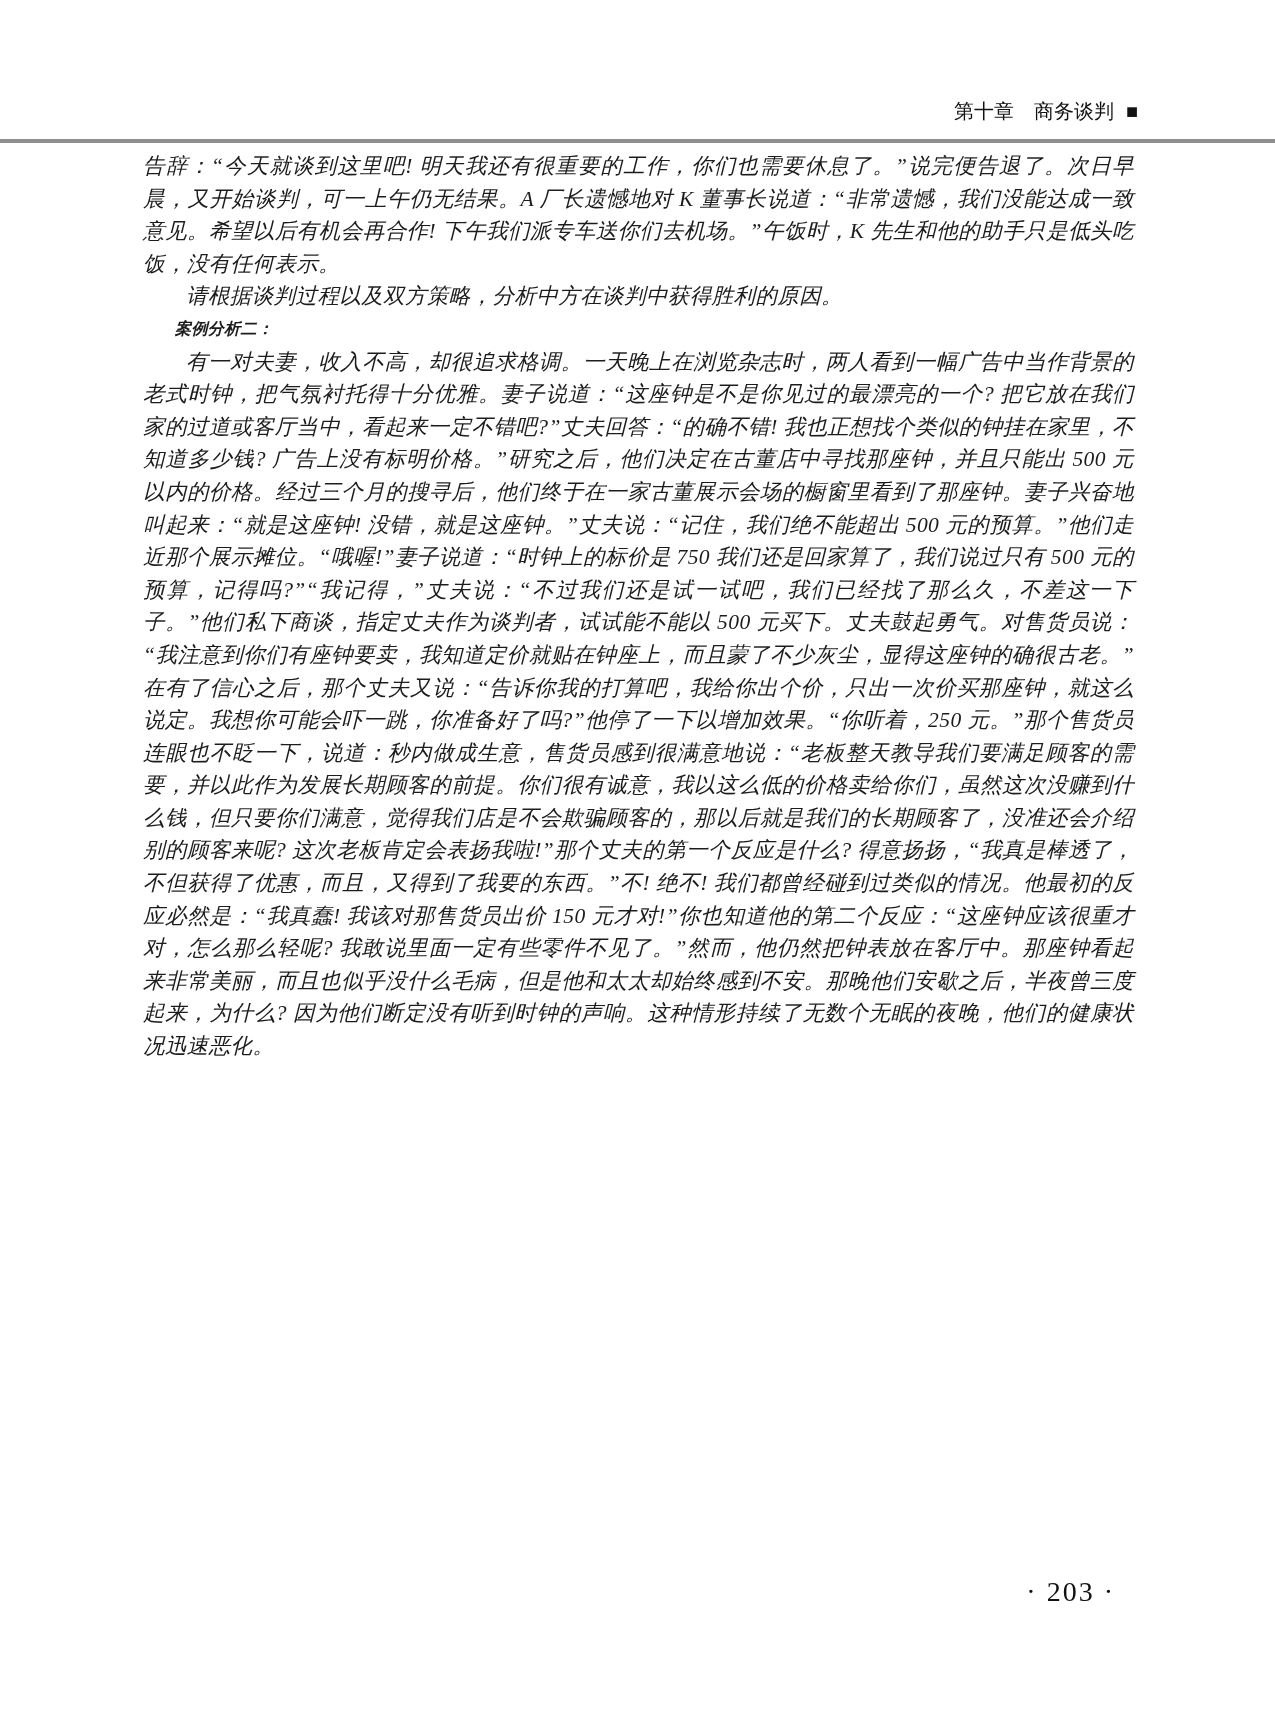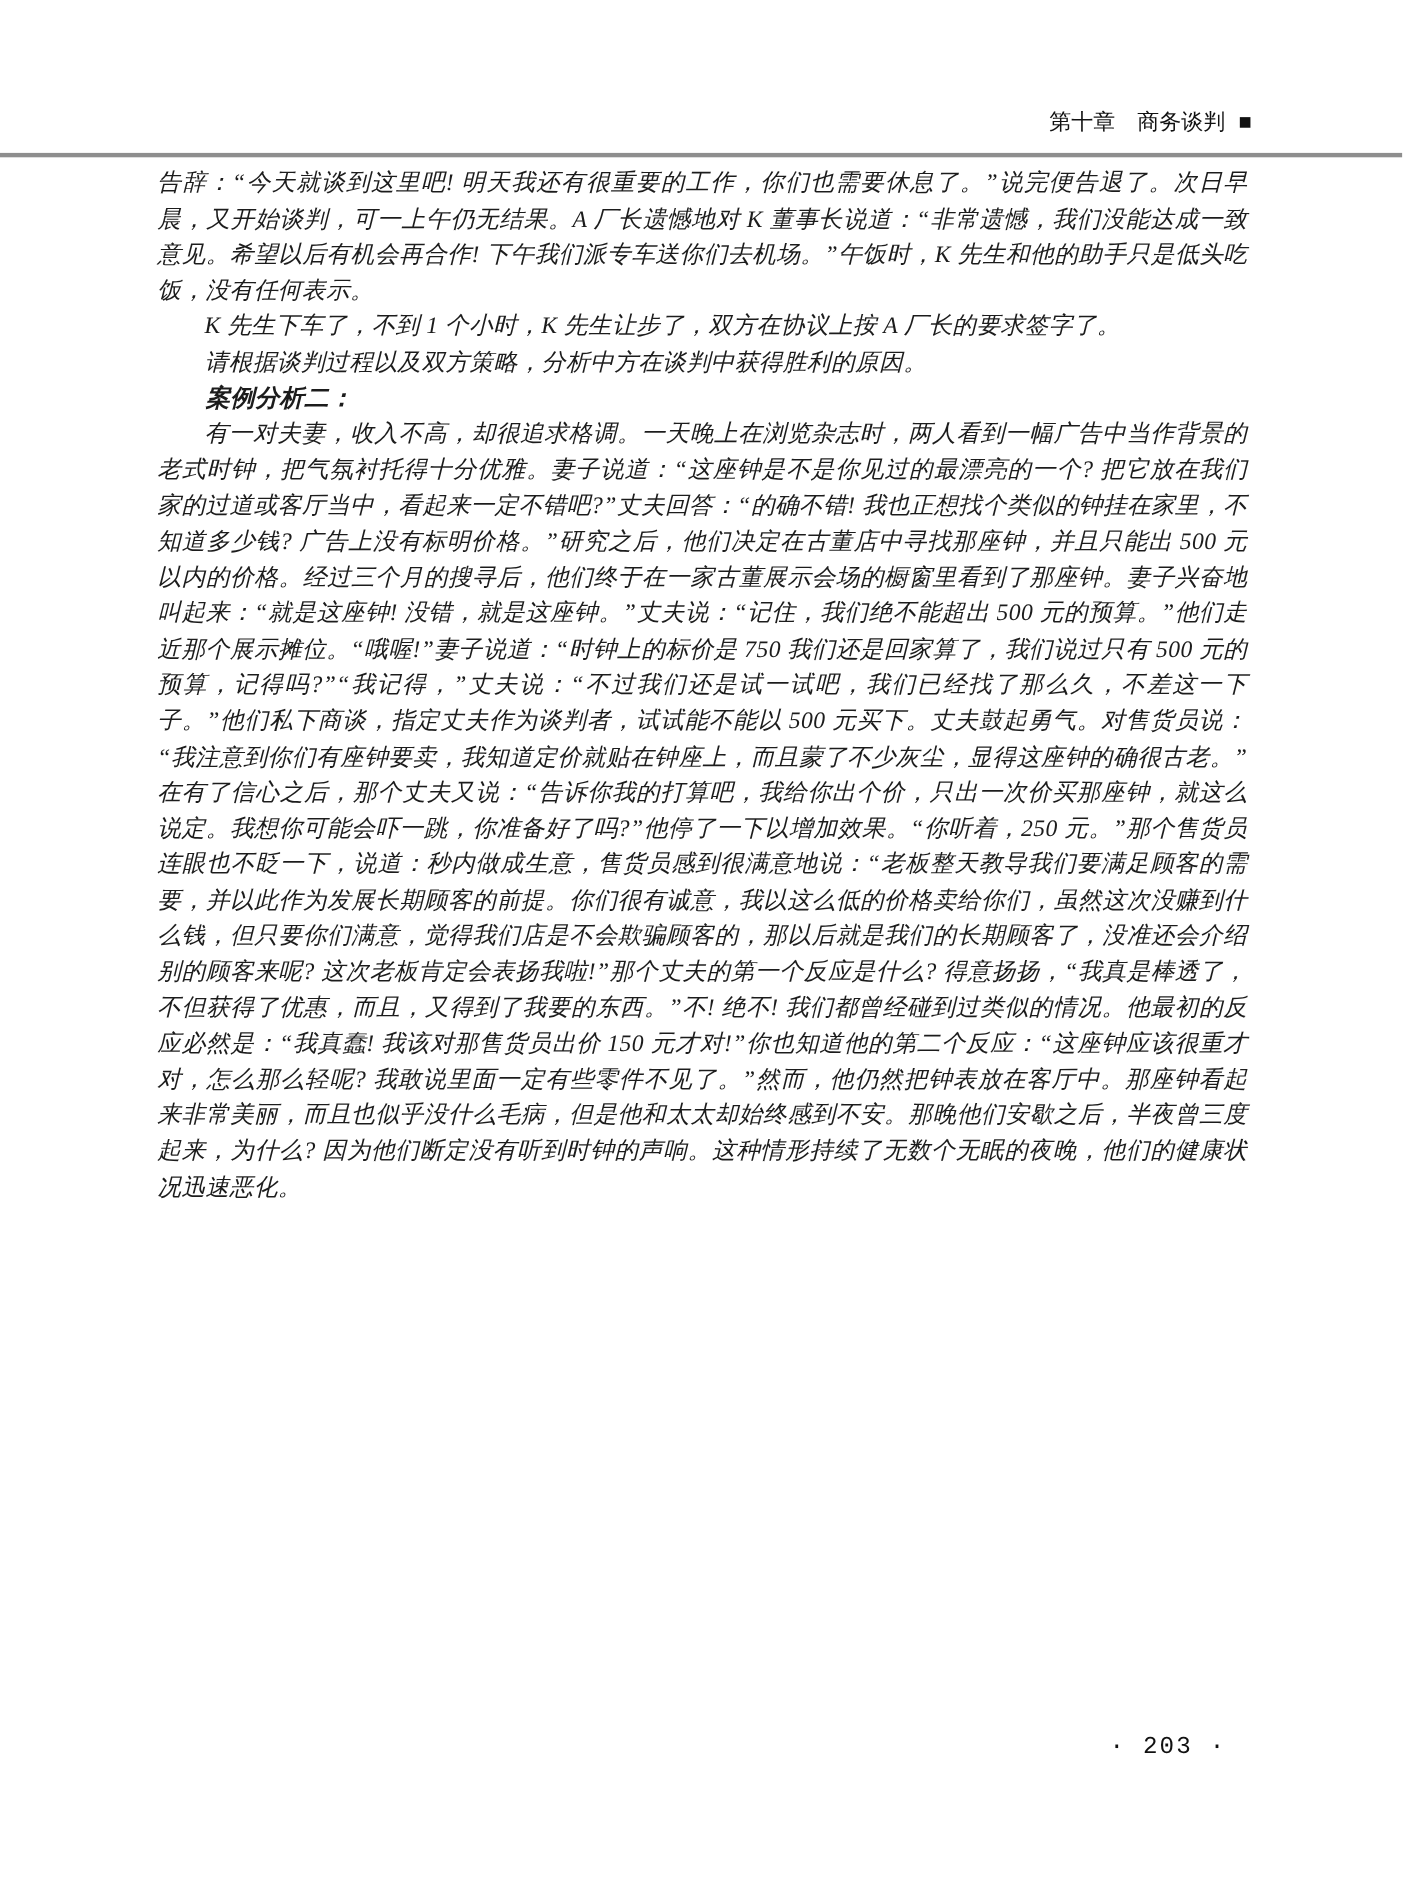--- a/index.html
+++ b/index.html
@@ -62,29 +62,29 @@
     margin: 0;
     padding: 0;
     font-style: italic;
   }
   .body-text p.indent {
     text-indent: 2em;
   }
   .body-text p.heading {
     font-weight: 700;
     font-family: "Liberation Sans", sans-serif;
-    font-size: 22px;
+    font-size: 16px;
   }
   
   .page-number {
     position: absolute;
     top: 1576px;
     right: 160px;
-    font-family: Liberation Mono, monospace;
-    font-size: 22px;
+    font-family: Liberation Serif, serif;
+    font-size: 28px;
     color: #111;
     letter-spacing: 2px;
     white-space: nowrap;
   }
 </style>
 </head>
 <body>
 
 <div class="page">
 
@@ -92,21 +92,20 @@
     <span>第十章</span>
     <span class="chapter-gap"></span>
     <span>商务谈判</span>
     <span class="marker">■</span>
   </div>
 
   <div class="header-rule"></div>
 
   <main class="body-text">
     <p class="noindent">告辞：“今天就谈到这里吧! 明天我还有很重要的工作，你们也需要休息了。”说完便告退了。次日早晨，又开始谈判，可一上午仍无结果。A 厂长遗憾地对 K 董事长说道：“非常遗憾，我们没能达成一致意见。希望以后有机会再合作! 下午我们派专车送你们去机场。”午饭时，K 先生和他的助手只是低头吃饭，没有任何表示。</p>
-    <p class="indent">K 先生下车了，不到 1 个小时，K 先生让步了，双方在协议上按 A 厂长的要求签字了。</p>
     <p class="indent">请根据谈判过程以及双方策略，分析中方在谈判中获得胜利的原因。</p>
     <p class="indent heading">案例分析二：</p>
     <p class="indent">有一对夫妻，收入不高，却很追求格调。一天晚上在浏览杂志时，两人看到一幅广告中当作背景的老式时钟，把气氛衬托得十分优雅。妻子说道：“这座钟是不是你见过的最漂亮的一个? 把它放在我们家的过道或客厅当中，看起来一定不错吧?”丈夫回答：“的确不错! 我也正想找个类似的钟挂在家里，不知道多少钱? 广告上没有标明价格。”研究之后，他们决定在古董店中寻找那座钟，并且只能出 500 元以内的价格。经过三个月的搜寻后，他们终于在一家古董展示会场的橱窗里看到了那座钟。妻子兴奋地叫起来：“就是这座钟! 没错，就是这座钟。”丈夫说：“记住，我们绝不能超出 500 元的预算。”他们走近那个展示摊位。“哦喔!”妻子说道：“时钟上的标价是 750 我们还是回家算了，我们说过只有 500 元的预算，记得吗?”“我记得，”丈夫说：“不过我们还是试一试吧，我们已经找了那么久，不差这一下子。”他们私下商谈，指定丈夫作为谈判者，试试能不能以 500 元买下。丈夫鼓起勇气。对售货员说：“我注意到你们有座钟要卖，我知道定价就贴在钟座上，而且蒙了不少灰尘，显得这座钟的确很古老。”在有了信心之后，那个丈夫又说：“告诉你我的打算吧，我给你出个价，只出一次价买那座钟，就这么说定。我想你可能会吓一跳，你准备好了吗?”他停了一下以增加效果。“你听着，250 元。”那个售货员连眼也不眨一下，说道：秒内做成生意，售货员感到很满意地说：“老板整天教导我们要满足顾客的需要，并以此作为发展长期顾客的前提。你们很有诚意，我以这么低的价格卖给你们，虽然这次没赚到什么钱，但只要你们满意，觉得我们店是不会欺骗顾客的，那以后就是我们的长期顾客了，没准还会介绍别的顾客来呢? 这次老板肯定会表扬我啦!”那个丈夫的第一个反应是什么? 得意扬扬，“我真是棒透了，不但获得了优惠，而且，又得到了我要的东西。”不! 绝不! 我们都曾经碰到过类似的情况。他最初的反应必然是：“我真蠢! 我该对那售货员出价 150 元才对!”你也知道他的第二个反应：“这座钟应该很重才对，怎么那么轻呢? 我敢说里面一定有些零件不见了。”然而，他仍然把钟表放在客厅中。那座钟看起来非常美丽，而且也似乎没什么毛病，但是他和太太却始终感到不安。那晚他们安歇之后，半夜曾三度起来，为什么? 因为他们断定没有听到时钟的声响。这种情形持续了无数个无眠的夜晚，他们的健康状况迅速恶化。</p>
   </main>
 
   <div class="page-number">· 203 ·</div>
 
 </div>
 
 </body></html>

